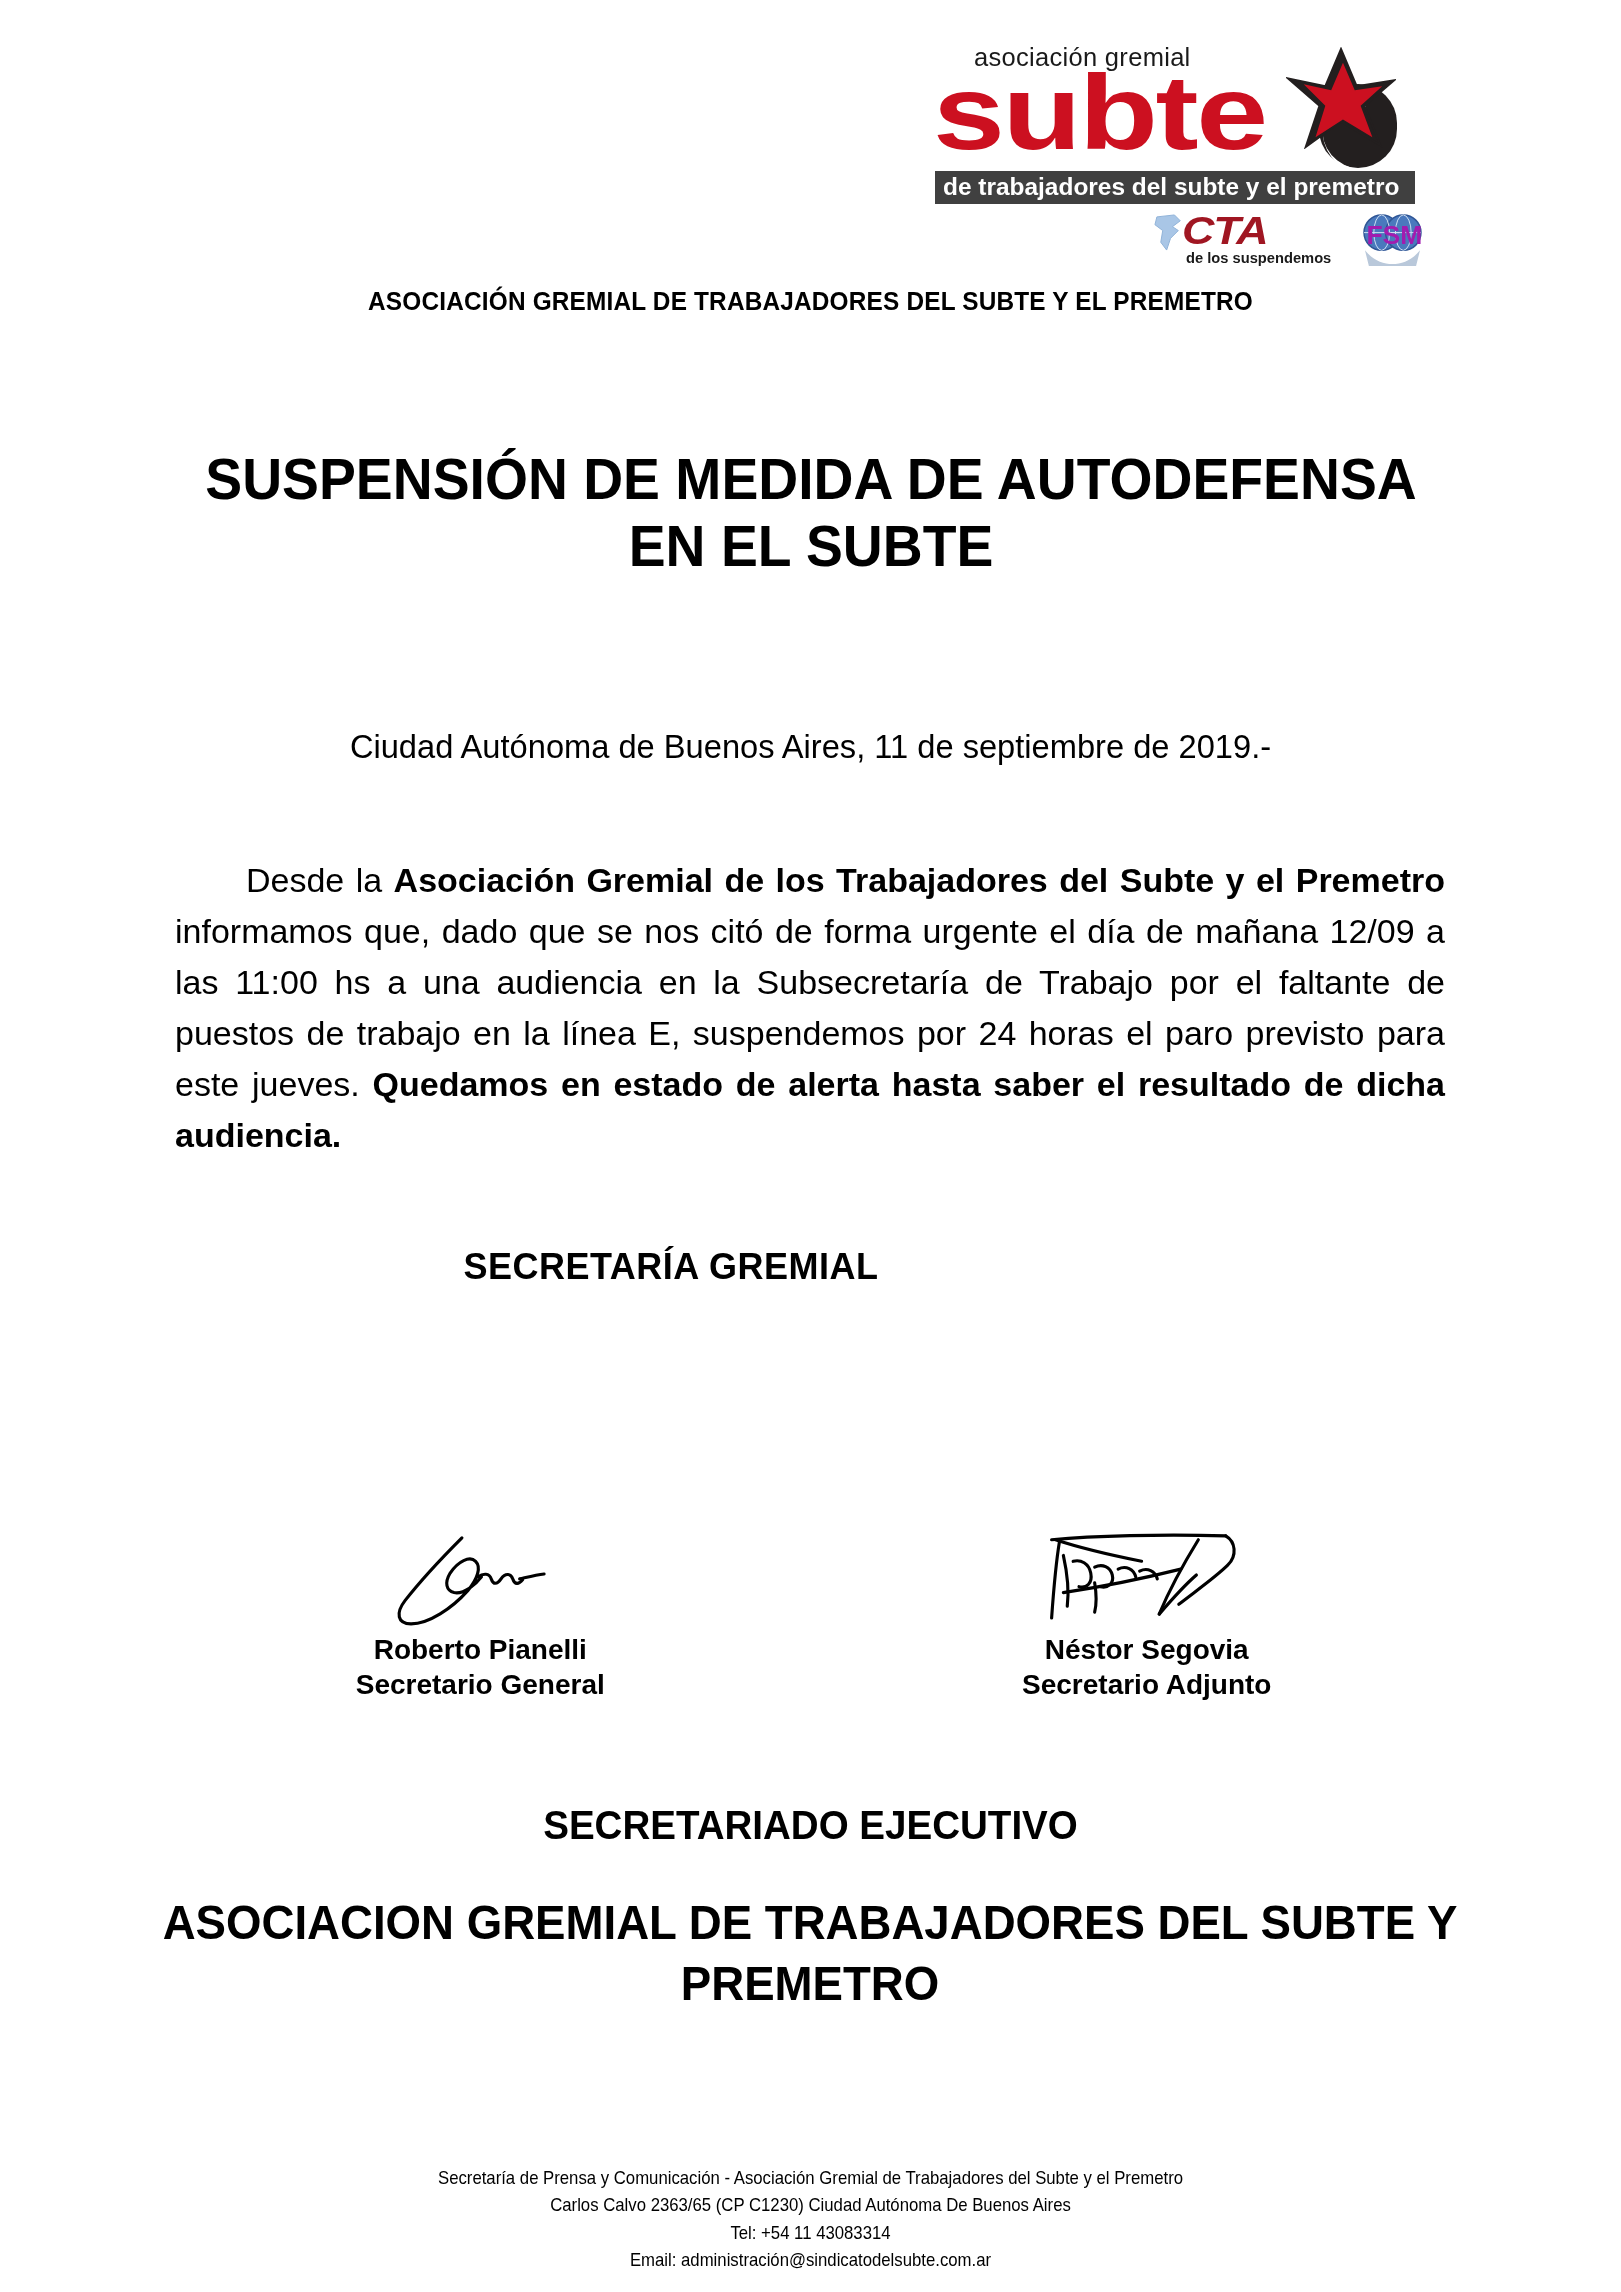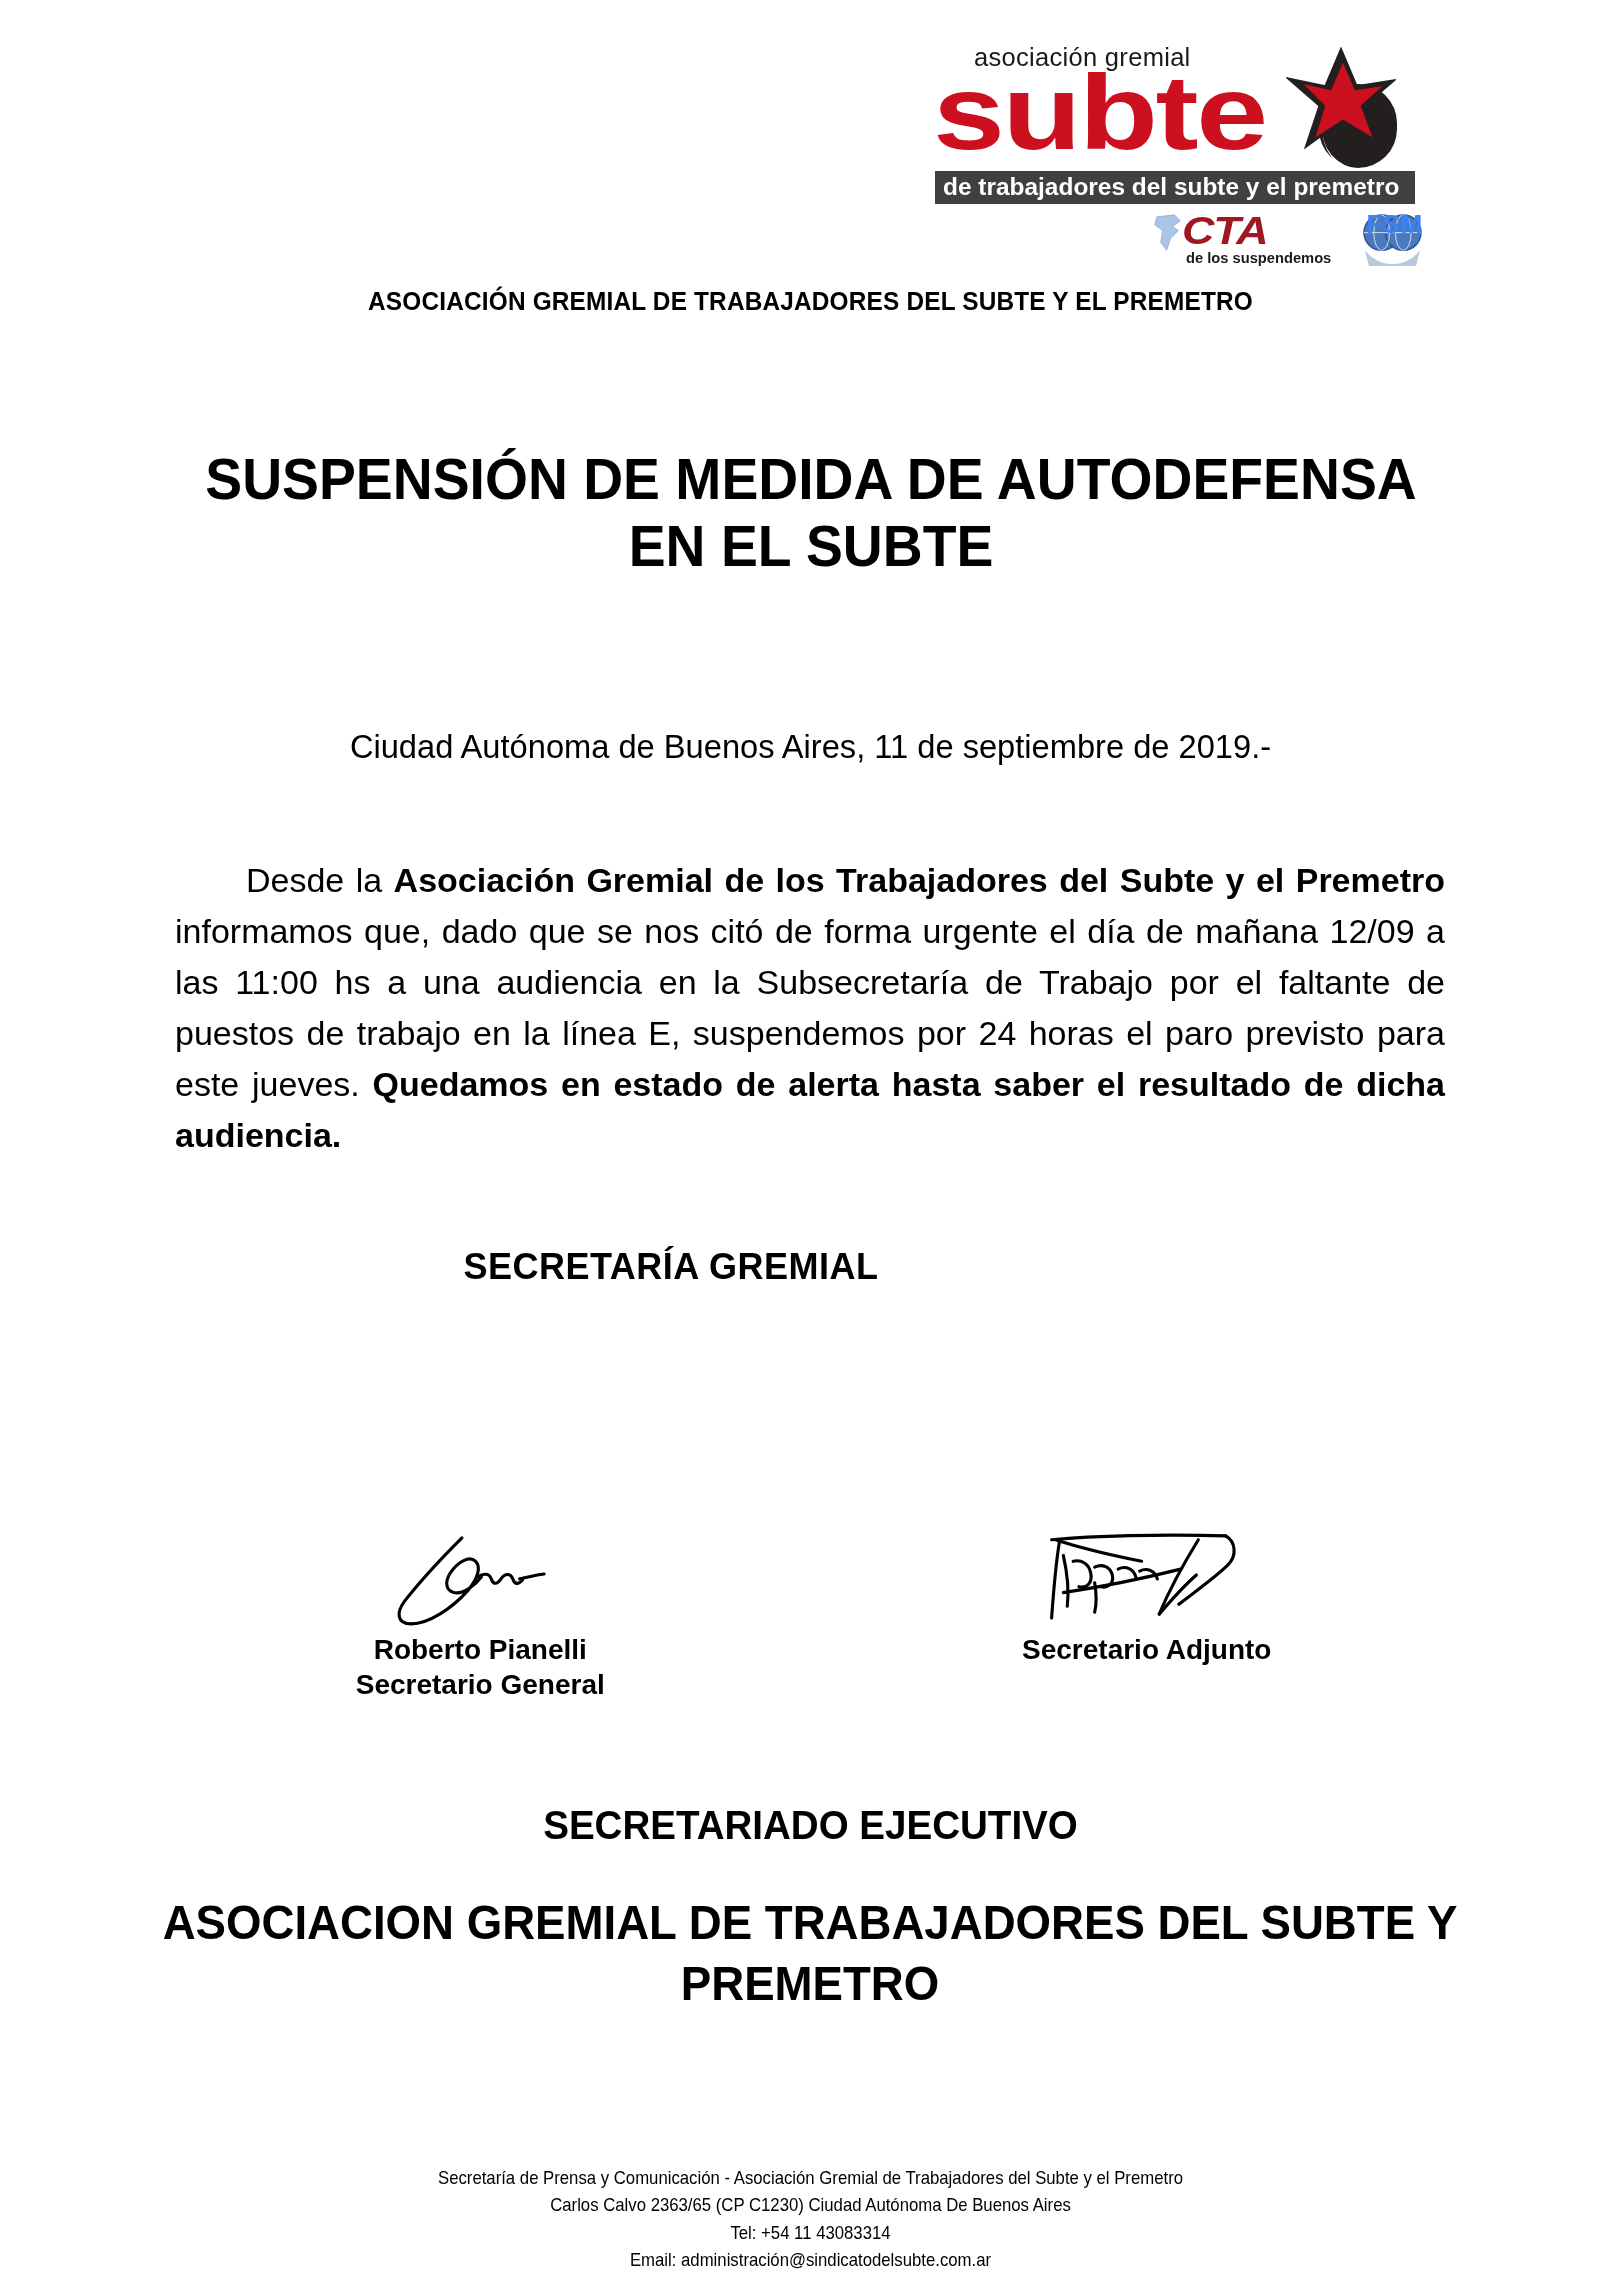--- a/index.html
+++ b/index.html
@@ -167,25 +167,25 @@
     font-family: "Liberation Sans", sans-serif;
   }
   .fsm-logo {
     position: relative;
     width: 69px;
     height: 57px;
   }
   .fsm-text {
     position: absolute;
     left: 9.8px;
-    top: 0;
+    top: 11px;
     font-size: 26.5px;
     line-height: 26.5px;
     font-weight: bold;
-    color: #3b82f6;
+    color: #a21caf;
     font-family: "Liberation Sans", sans-serif;
     z-index: 3;
   }
 
   
   .header-line {
     position: absolute;
     top: 286px;
     left: 0;
     width: 1621px;
@@ -420,20 +420,21 @@
             <path d="M86,54 C94,50 102,54 104,62"></path>
             <path d="M108,56 C116,52 124,56 126,64"></path>
             <path d="M30,78 C70,72 110,64 150,54"></path>
             <path d="M196,20 C206,26 208,40 198,50 C186,62 166,76 148,90"></path>
             <path d="M168,24 C152,50 138,76 128,100"></path>
             <path d="M128,100 C140,86 152,72 166,60"></path>
             <path d="M62,68 C64,80 64,90 62,98"></path>
           </g>
         </svg>
       </div>
+      <div class="sign-name">Néstor Segovia</div>
       <div class="sign-role">Secretario Adjunto</div>
     </div>
   </div>
 
   <div class="exec-heading">SECRETARIADO EJECUTIVO</div>
   <div class="org-heading">ASOCIACION GREMIAL DE TRABAJADORES DEL SUBTE Y PREMETRO</div>
 
   <div class="page-footer">
     <div>Secretaría de Prensa y Comunicación - Asociación Gremial de Trabajadores del Subte y el Premetro</div>
     <div>Carlos Calvo 2363/65 (CP C1230) Ciudad Autónoma De Buenos Aires</div>

